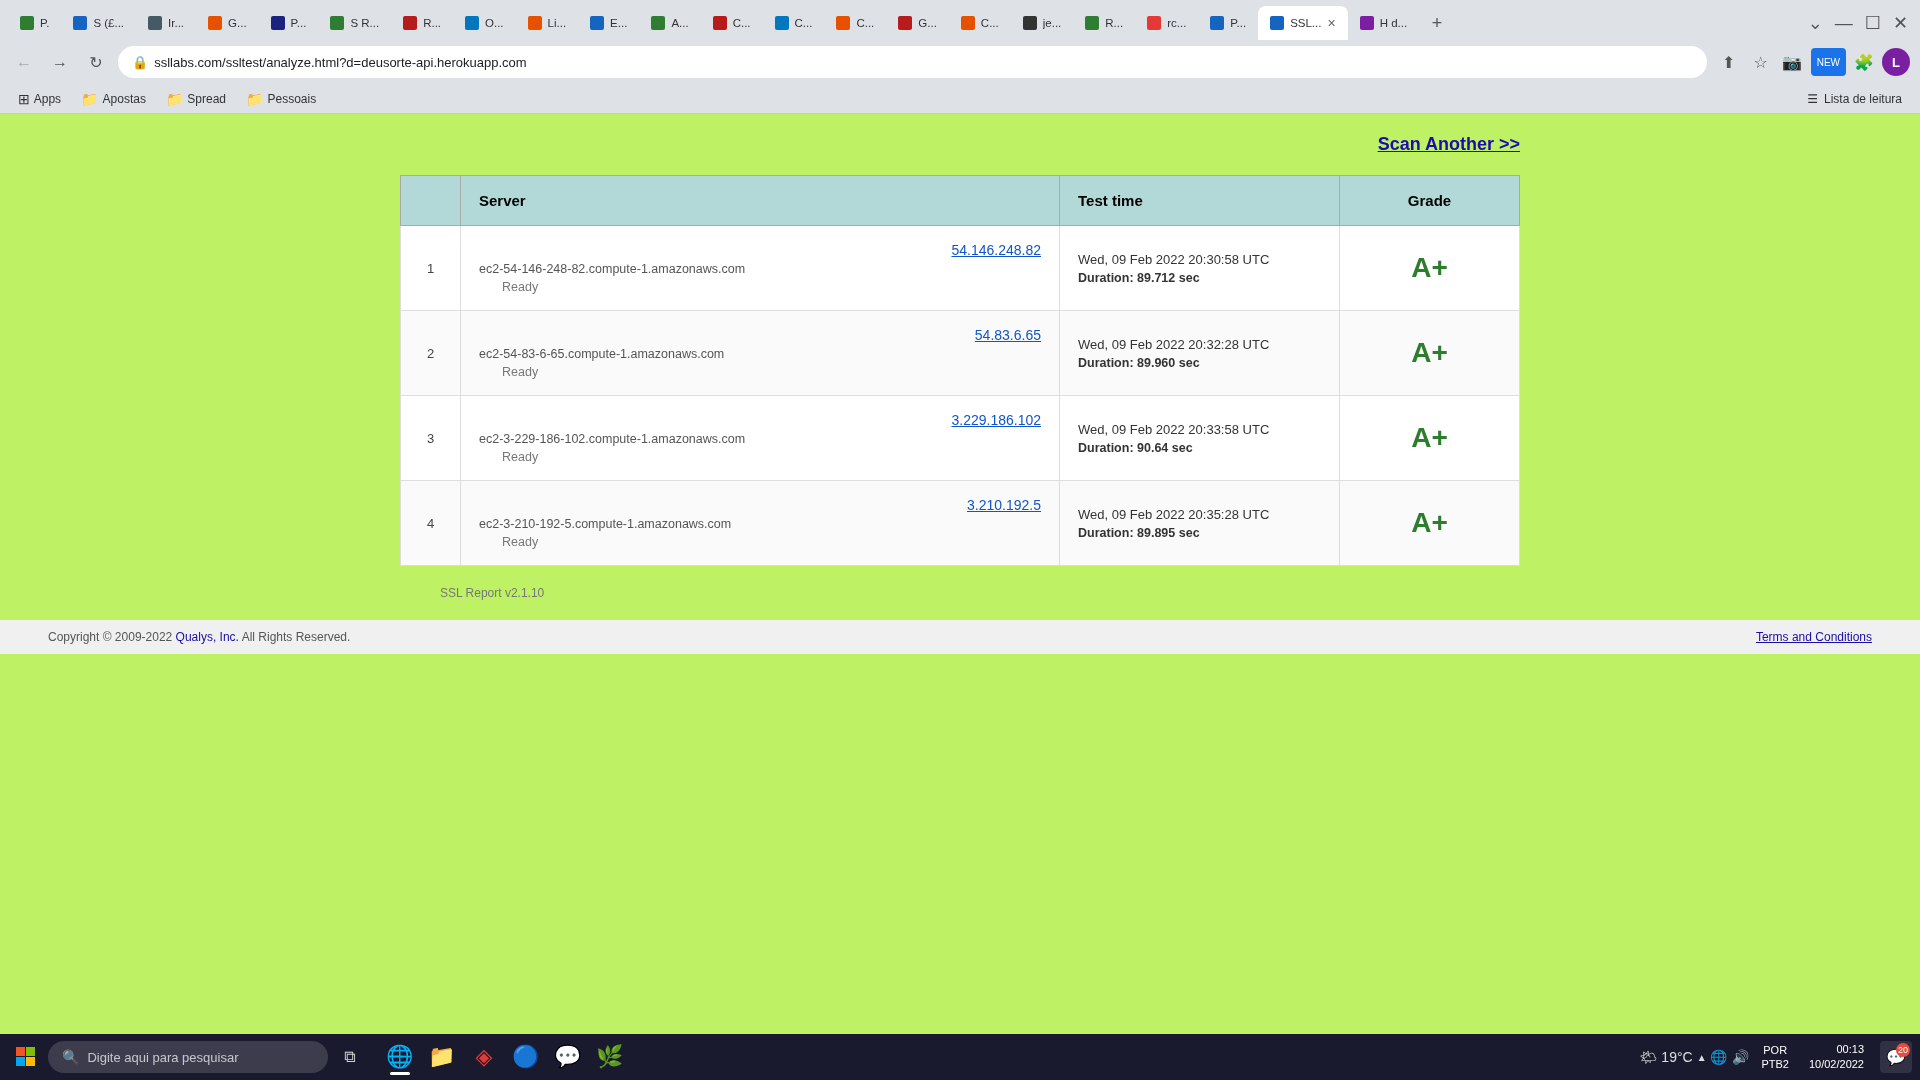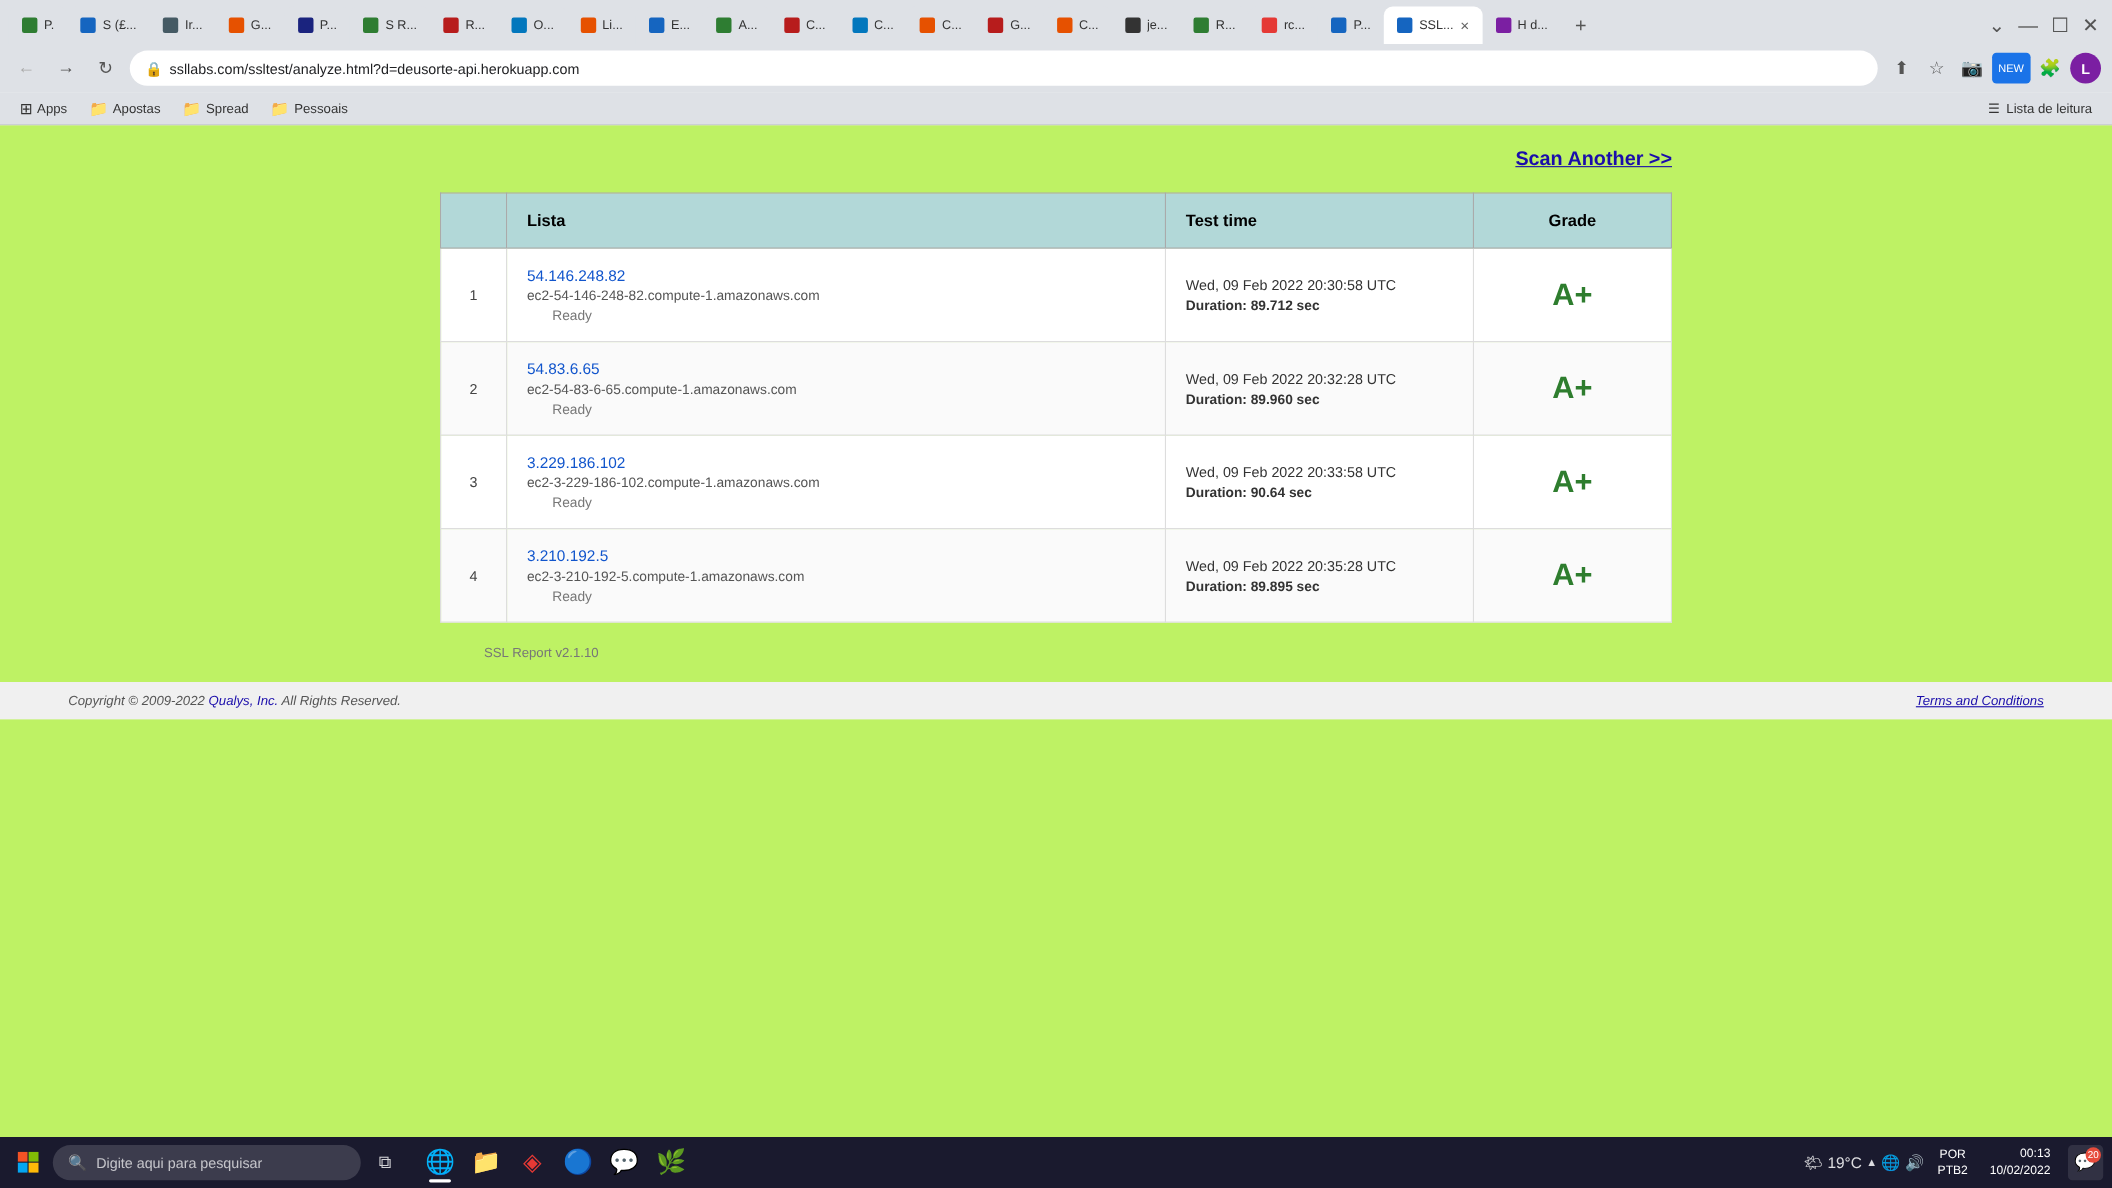--- a/index.html
+++ b/index.html
@@ -42,30 +42,30 @@
     .scan-another a { color: #1a0dab; font-size: 18px; font-weight: bold; text-decoration: underline; cursor: pointer; }
 
     
     .results-table { width: 100%; border-collapse: collapse; border: 1px solid #ccc; }
     .results-table th { background: #b2d8d8; padding: 16px 18px; text-align: left; font-size: 15px; font-weight: bold; border: 1px solid #aaa; }
     .results-table th.grade-col { text-align: center; }
     .results-table td { padding: 16px 18px; border: 1px solid #ddd; vertical-align: middle; font-size: 13px; }
     .results-table tr:nth-child(even) { background: #fafafa; }
     .results-table tr:nth-child(odd) { background: #fff; }
     .row-num { color: #444; font-size: 14px; text-align: center; }
-    .server-ip { color: #1155cc; font-size: 14px; cursor: pointer; display: block; margin-bottom: 4px; }
+    .server-ip { color: #1155cc; text-decoration: underline; font-size: 14px; cursor: pointer; display: block; margin-bottom: 4px; text-align: right; }
     .server-hostname { color: #555; font-size: 12.5px; display: block; margin-bottom: 3px; }
     .server-status { color: #777; font-size: 12.5px; margin-left: 23px; }
     .test-time-main { font-size: 13px; color: #333; }
     .test-duration { font-size: 12.5px; color: #333; font-weight: bold; margin-top: 4px; }
     .grade-value { color: #2e7d2e; font-size: 28px; font-weight: bold; text-align: center; }
 
     
     .report-footer { padding: 20px 40px; font-size: 12px; color: #777; max-width: 1200px; margin: 0 auto; }
-    .page-footer { background: #f0f0f0; padding: 10px 62px; font-size: 12px; color: #555; display: flex; justify-content: space-between; font-style: italic; }
+    .page-footer { background: #f0f0f0; padding: 10px 48px; font-size: 12px; color: #555; display: flex; justify-content: space-between; }
     .footer-link { color: #1a0dab; text-decoration: underline; cursor: pointer; }
 
     
     .taskbar { position: fixed; bottom: 0; left: 0; width: 1920px; height: 46px; background: #1a1a2e; display: flex; align-items: center; padding: 0 8px; gap: 4px; z-index: 100; }
     .taskbar-start { width: 36px; height: 36px; display: flex; align-items: center; justify-content: center; border-radius: 4px; cursor: pointer; }
     .taskbar-start svg { width: 20px; height: 20px; }
     .taskbar-search { display: flex; align-items: center; background: rgba(255,255,255,0.15); border-radius: 20px; padding: 4px 14px; height: 32px; gap: 8px; min-width: 280px; cursor: pointer; }
     .taskbar-search-text { color: rgba(255,255,255,0.7); font-size: 13px; }
     .taskbar-icon { width: 36px; height: 36px; display: flex; align-items: center; justify-content: center; cursor: pointer; border-radius: 4px; }
     .taskbar-apps { display: flex; align-items: center; gap: 2px; margin-left: 8px; }
@@ -233,21 +233,21 @@
   <div class="content-wrapper">
 
     <div class="scan-another">
       <a>Scan Another &gt;&gt;</a>
     </div>
 
     <table class="results-table">
       <thead>
         <tr>
           <th style="width:60px; text-align:center;"></th>
-          <th>Lista</th>
+          <th>Server</th>
           <th style="width:280px;">Test time</th>
           <th style="width:180px; text-align:center;" class="grade-col">Grade</th>
         </tr>
       </thead>
       <tbody id="table-body">
       <tr style="background: rgb(255, 255, 255);">
       <td class="row-num">1</td>
       <td>
         <a class="server-ip">54.146.248.82</a>
         <span class="server-hostname">ec2-54-146-248-82.compute-1.amazonaws.com</span>

